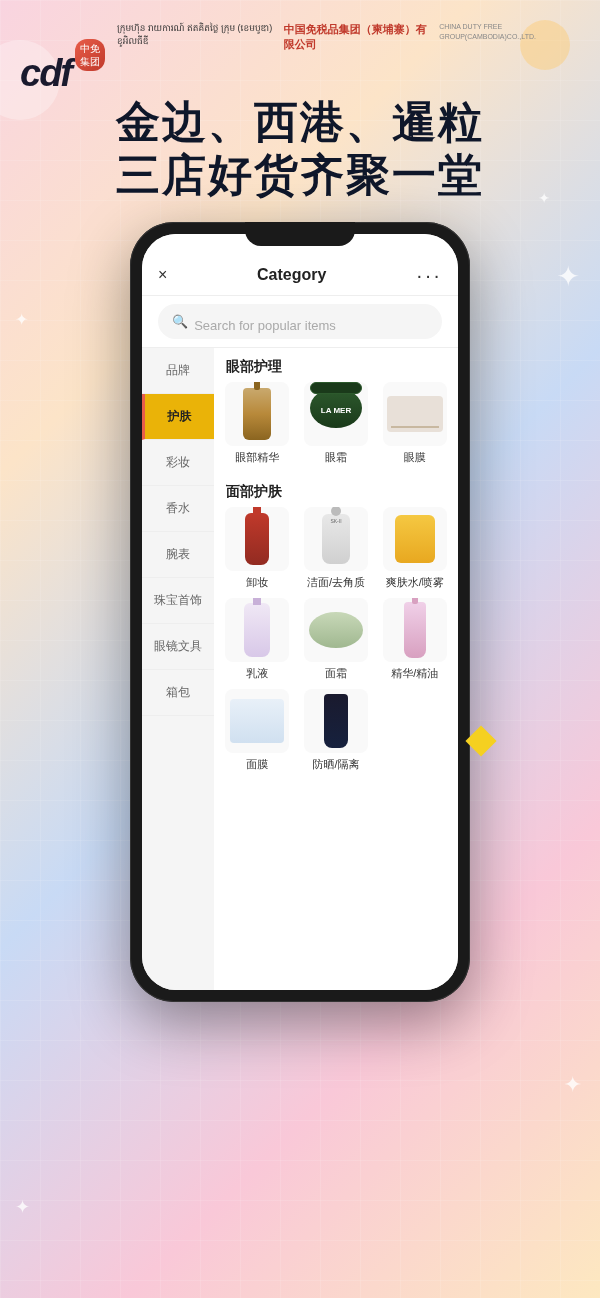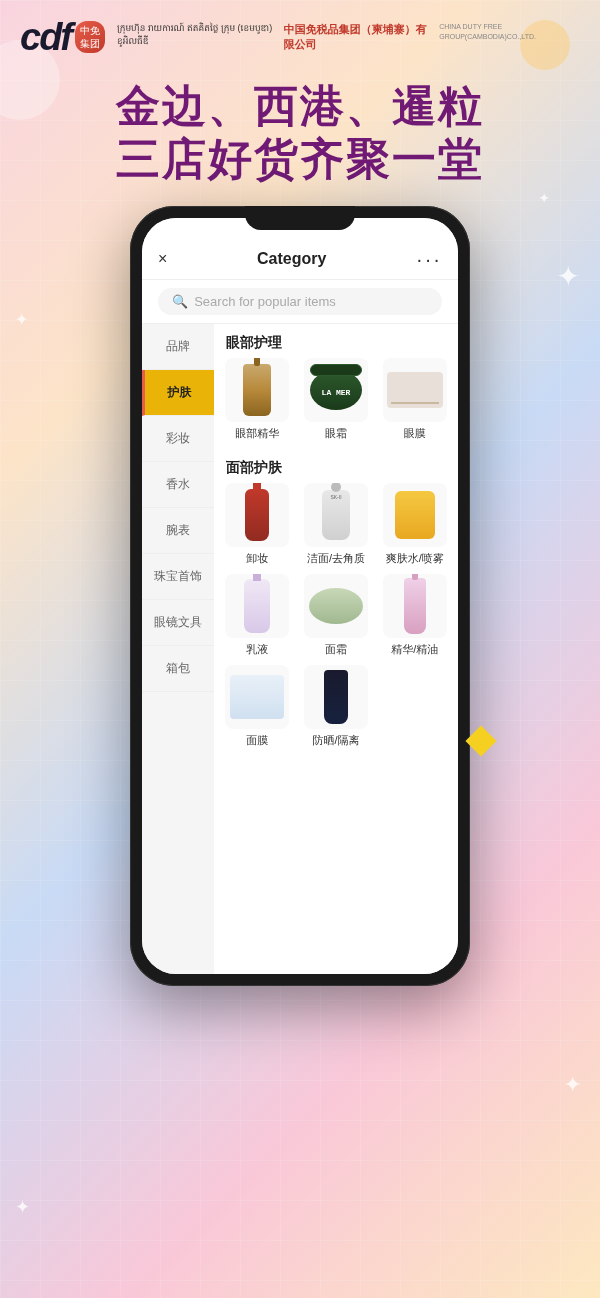--- a/index.html
+++ b/index.html
@@ -58,20 +58,21 @@
       flex-shrink: 0;
     }
 
     .cdf-text {
       font-size: 38px;
       font-weight: 900;
       color: #1a1a2e;
       letter-spacing: -2px;
       line-height: 1;
       font-style: italic;
+      margin-top: 36px;
     }
 
     .cdf-badge {
       background: linear-gradient(135deg, #e85d4a, #c0392b);
       color: white;
       font-size: 10px;
       font-weight: normal;
       padding: 3px 5px;
       border-radius: 12px;
       line-height: 1.3;
@@ -100,25 +101,25 @@
 
     .company-en {
       font-size: 7px;
       color: #888;
       line-height: 1.4;
     }
 
     .banner-headline {
       font-size: 44px;
       font-weight: 900;
-      color: #701a75;
+      color: #0f172a;
       line-height: 1.2;
       text-align: center;
       width: 100%;
-      margin-top: 24px;
+      margin-top: 4px;
       letter-spacing: 2px;
     }
 
     
     .deco-circle-1 {
       position: absolute;
       width: 80px; height: 80px;
       border-radius: 50%;
       background: rgba(255,255,255,0.3);
       top: 40px; left: -20px;
@@ -219,20 +220,21 @@
     }
 
     .search-icon-svg {
       color: #aaa;
       font-size: 13px;
     }
 
     .search-placeholder {
       font-size: 13px;
       color: #aaa;
+      margin-top: 8px;
     }
 
     
     .app-content {
       display: flex;
       height: calc(100% - 90px);
       overflow: hidden;
     }
 
     
@@ -559,21 +561,21 @@
 
             <div class="product-item">
               <div class="product-img">
                 <div class="img-eye-serum"></div>
               </div>
               <span class="product-label">眼部精华</span>
             </div>
 
             <div class="product-item">
               <div class="product-img">
-                <div style="position:relative; width:52px; height:52px; display:flex; align-items:center; justify-content:center;font-family:Liberation Mono, monospace;">
+                <div style="position:relative; width:52px; height:52px; display:flex; align-items:flex-start; justify-content:center;">
                   <div class="img-eye-cream">
                     <div class="img-eye-cream-lid"></div>
                     <span style="color:white; font-size:8px; font-weight:bold; position:relative; z-index:1; margin-top:6px;">LA MER</span>
                   </div>
                 </div>
               </div>
               <span class="product-label">眼霜</span>
             </div>
 
             <div class="product-item">

